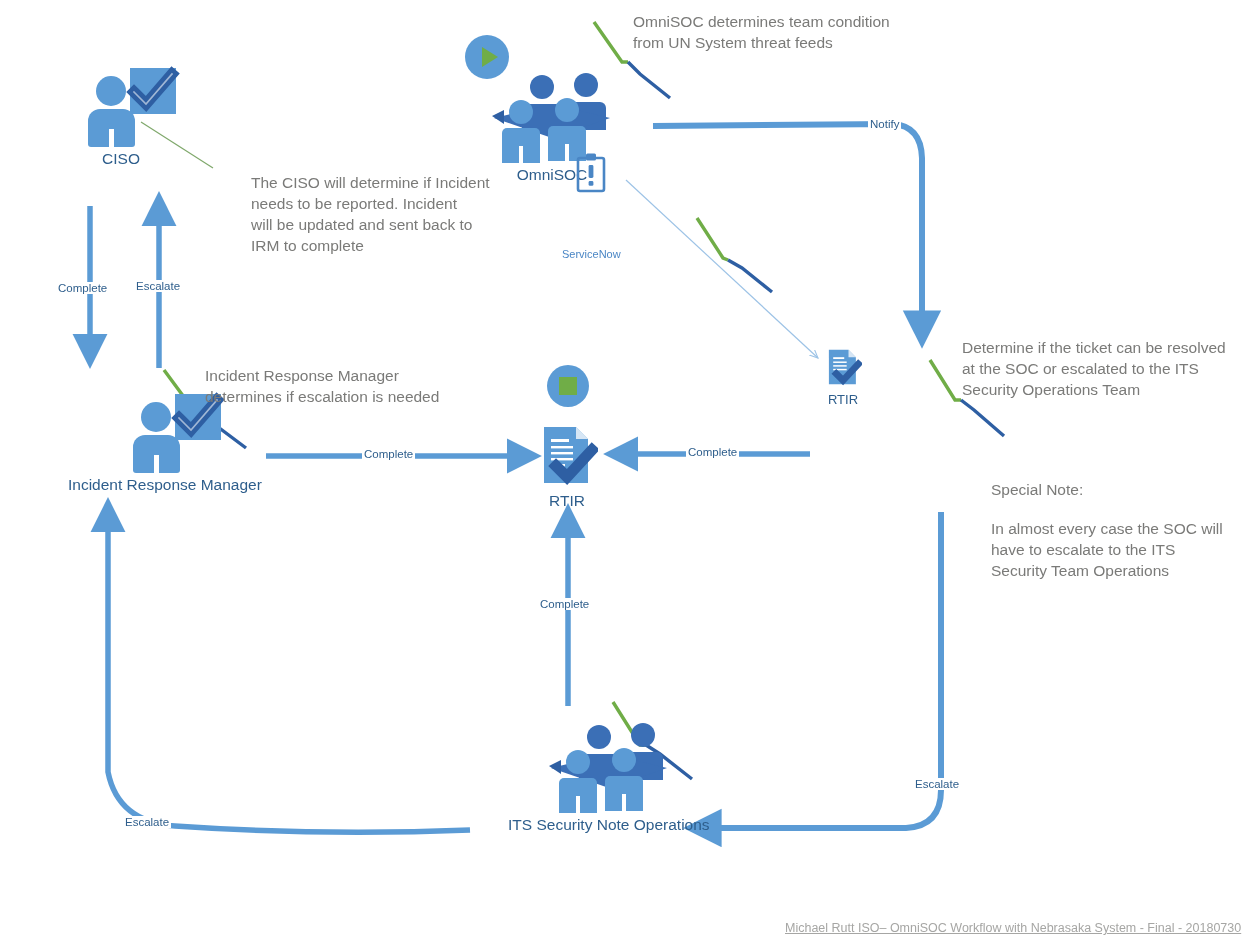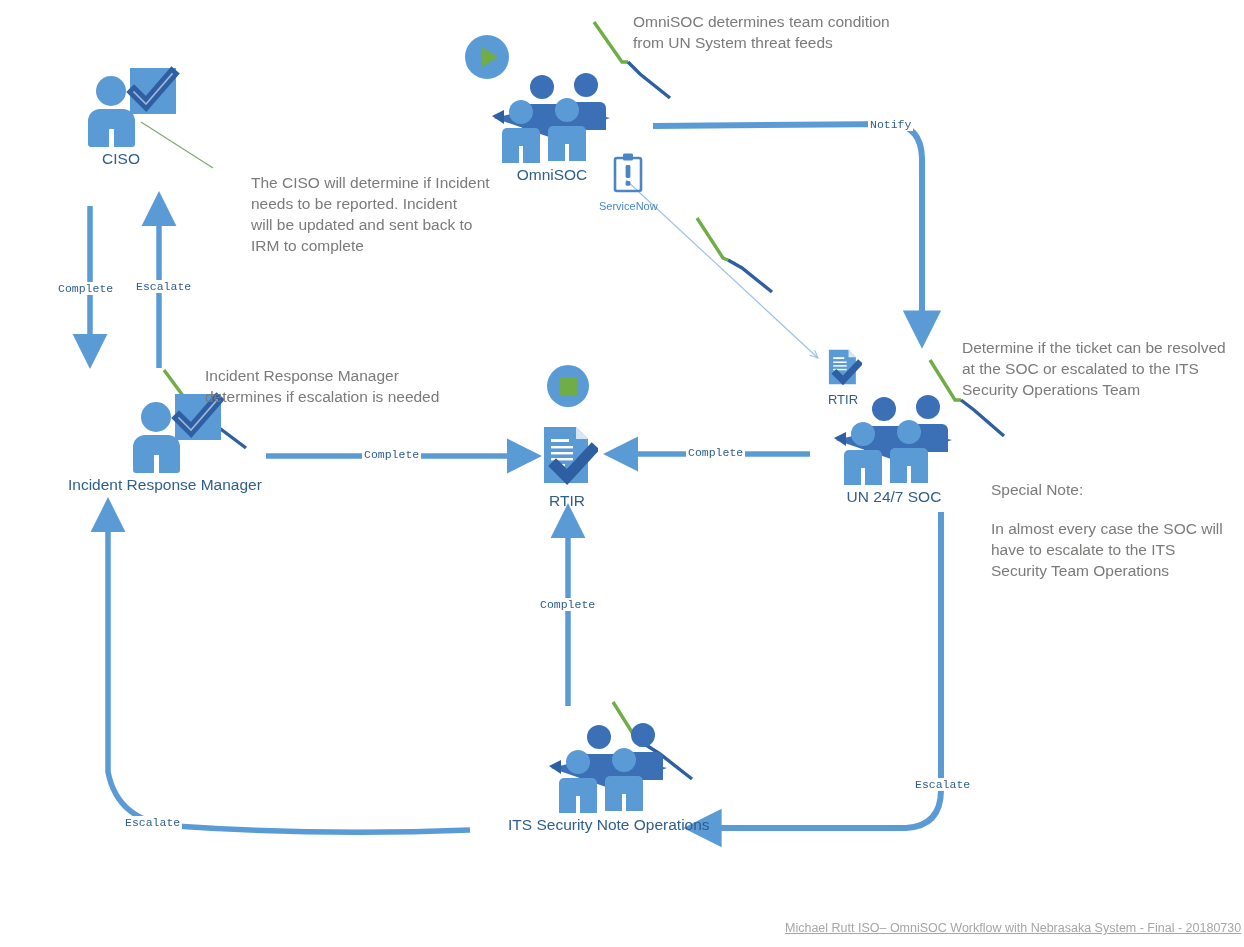--- a/index.html
+++ b/index.html
@@ -22,21 +22,21 @@
   .node-label.sm{font-size:13px;}
   .node-label.tiny{font-size:11px;color:#4a86c5;}
 
   
   .note{
     position:absolute;color:#7a7a78;font-size:15.5px;line-height:21px;
     font-family:"Liberation Sans", sans-serif;white-space:pre-line;
   }
   .edge-label{
     position:absolute;color:#2E5E8C;font-size:11.5px;
-    font-family:Liberation Mono, monospace;white-space:nowrap;
+    font-family:Liberation Sans, sans-serif;white-space:nowrap;
     background:#ffffff;padding:0 2px;
   }
   .footer{
     position:absolute;color:#a6a6a4;font-size:12.5px;white-space:nowrap;
     font-family:"Liberation Sans", sans-serif;
   }
 
   
   .person{position:relative;width:66px;height:74px;}
   .person .head{
@@ -174,21 +174,21 @@
         <path d="M19,60 h28 a5,5 0 0 1 5,5 v30 h-38 v-30 a5,5 0 0 1 5,-5 z" fill="#5B9BD5"></path>
         <rect x="31" y="78" width="4" height="18" fill="#ffffff"></rect>
         <circle cx="79" cy="42" r="12" fill="#5B9BD5"></circle>
         <path d="M65,58 h28 a5,5 0 0 1 5,5 v30 h-38 v-30 a5,5 0 0 1 5,-5 z" fill="#5B9BD5"></path>
         <rect x="77" y="76" width="4" height="18" fill="#ffffff"></rect>
       </svg>
     </div>
     <div class="node-label">OmniSOC</div>
   </div>
 
-  <div class="node" style="left:599px;top:152px;">
+  <div class="node" style="left:562px;top:152px;gap:48px;">
     <div>
       <svg width="34" height="42" viewBox="0 0 34 42">
         <rect x="4" y="6" width="26" height="33" rx="2" fill="none" stroke="#4a86c5" stroke-width="2.6"></rect>
         <rect x="12" y="1.5" width="10" height="7" rx="1.5" fill="#4a86c5"></rect>
         <rect x="14.6" y="13" width="4.8" height="13" rx="1.4" fill="#4a86c5"></rect>
         <rect x="14.6" y="29" width="4.8" height="4.8" rx="1.4" fill="#4a86c5"></rect>
       </svg>
     </div>
     <div class="node-label tiny">ServiceNow</div>
   </div>
@@ -239,39 +239,20 @@
         <rect x="15" y="15" width="18" height="3" fill="#ffffff"></rect>
         <rect x="15" y="22" width="22" height="2.4" fill="#ffffff"></rect>
         <rect x="15" y="28" width="22" height="2.4" fill="#ffffff"></rect>
         <rect x="15" y="34" width="22" height="2.4" fill="#ffffff"></rect>
         <path d="M20,42 L31,53 L56,26" fill="none" stroke="#2E5FA3" stroke-width="11" stroke-linecap="square"></path>
       </svg>
     </div>
     <div class="node-label sm">RTIR</div>
   </div>
 
-  <div class="node" style="left:830px;top:390px;">
-    <div class="group">
-      <svg width="128" height="96" viewBox="0 0 128 96">
-        <circle cx="54" cy="19" r="12" fill="#3B6FB6"></circle>
-        <path d="M40,36 h28 a6,6 0 0 1 6,6 v22 h-40 v-22 a6,6 0 0 1 6,-6 z" fill="#3B6FB6"></path>
-        <circle cx="98" cy="17" r="12" fill="#3B6FB6"></circle>
-        <path d="M84,34 h28 a6,6 0 0 1 6,6 v22 h-40 v-22 a6,6 0 0 1 6,-6 z" fill="#3B6FB6"></path>
-        <path d="M6,50 L64,36 L122,50 L64,70 z" fill="#3B6FB6"></path>
-        <path d="M4,48 L16,42 L16,56 z" fill="#2E5FA3"></path>
-        <circle cx="33" cy="44" r="12" fill="#5B9BD5"></circle>
-        <path d="M19,60 h28 a5,5 0 0 1 5,5 v30 h-38 v-30 a5,5 0 0 1 5,-5 z" fill="#5B9BD5"></path>
-        <rect x="31" y="78" width="4" height="18" fill="#ffffff"></rect>
-        <circle cx="79" cy="42" r="12" fill="#5B9BD5"></circle>
-        <path d="M65,58 h28 a5,5 0 0 1 5,5 v30 h-38 v-30 a5,5 0 0 1 5,-5 z" fill="#5B9BD5"></path>
-        <rect x="77" y="76" width="4" height="18" fill="#ffffff"></rect>
-      </svg>
-    </div>
-    <div class="node-label">UN 24/7 SOC</div>
-  </div>
 
   <div class="node" style="left:508px;top:718px;">
     <div class="group">
       <svg width="128" height="96" viewBox="0 0 128 96">
         <circle cx="54" cy="19" r="12" fill="#3B6FB6"></circle>
         <path d="M40,36 h28 a6,6 0 0 1 6,6 v22 h-40 v-22 a6,6 0 0 1 6,-6 z" fill="#3B6FB6"></path>
         <circle cx="98" cy="17" r="12" fill="#3B6FB6"></circle>
         <path d="M84,34 h28 a6,6 0 0 1 6,6 v22 h-40 v-22 a6,6 0 0 1 6,-6 z" fill="#3B6FB6"></path>
         <path d="M6,50 L64,36 L122,50 L64,70 z" fill="#3B6FB6"></path>
         <path d="M4,48 L16,42 L16,56 z" fill="#2E5FA3"></path>

